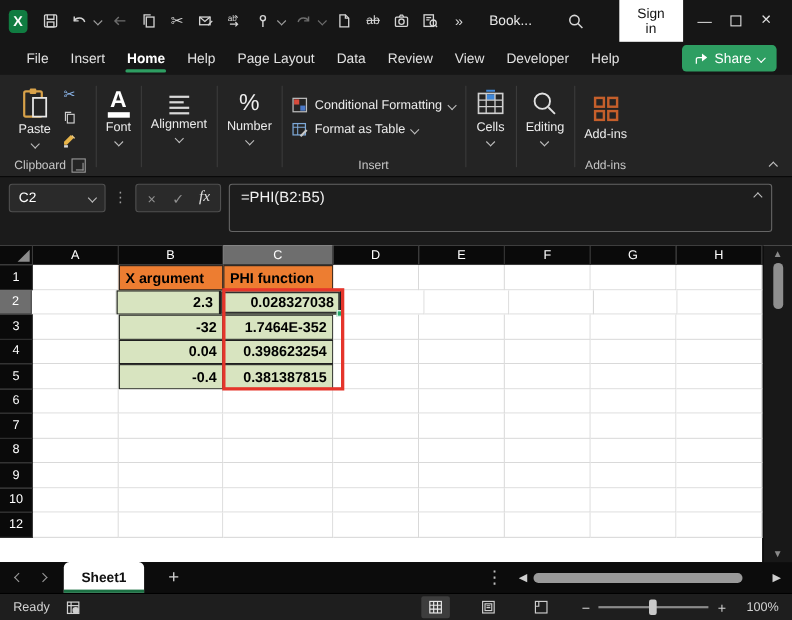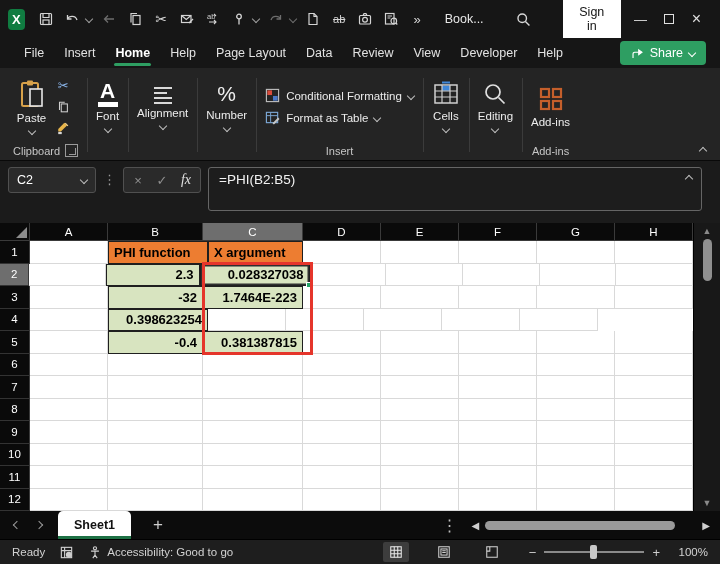--- a/index.html
+++ b/index.html
@@ -431,22 +431,22 @@
         <div class="colhead" style="width: 78px;">D</div>
         <div class="colhead" style="width: 78px;">E</div>
         <div class="colhead" style="width: 78px;">F</div>
         <div class="colhead" style="width: 78px;">G</div>
         <div class="colhead" style="width: 78px;">H</div>
       </div>
     <div>
         <div class="grow">
           <div class="rowhead">1</div>
           <div class="cell" style="width: 78px;"></div>
+          <div class="cell h" style="width: 95px;">X argument</div>
           <div class="cell h" style="width: 100px;">PHI function</div>
-          <div class="cell h" style="width: 95px;">X argument</div>
           <div class="cell" style="width: 78px;"></div>
           <div class="cell" style="width: 78px;"></div>
           <div class="cell" style="width: 78px;"></div>
           <div class="cell" style="width: 78px;"></div>
           <div class="cell" style="width: 78px;"></div>
         </div>
         <div class="grow">
           <div class="rowhead sel">2</div>
           <div class="cell" style="width: 78px;"></div>
           <div class="cell d" style="width: 95px;">2.3</div>
@@ -454,30 +454,31 @@
           <div class="cell" style="width: 78px;"></div>
           <div class="cell" style="width: 78px;"></div>
           <div class="cell" style="width: 78px;"></div>
           <div class="cell" style="width: 78px;"></div>
           <div class="cell" style="width: 78px;"></div>
         </div>
         <div class="grow">
           <div class="rowhead">3</div>
           <div class="cell" style="width: 78px;"></div>
           <div class="cell d" style="width: 95px;">-32</div>
-          <div class="cell d" style="width: 100px;">1.7464E-223</div>
+          <div class="cell d" style="width: 100px;">1.7464E-352</div>
           <div class="cell" style="width: 78px;"></div>
           <div class="cell" style="width: 78px;"></div>
           <div class="cell" style="width: 78px;"></div>
           <div class="cell" style="width: 78px;"></div>
           <div class="cell" style="width: 78px;"></div>
         </div>
         <div class="grow">
           <div class="rowhead">4</div>
           <div class="cell" style="width: 78px;"></div>
+          <div class="cell d" style="width: 95px;">0.04</div>
           <div class="cell d" style="width: 100px;">0.398623254</div>
           <div class="cell" style="width: 78px;"></div>
           <div class="cell" style="width: 78px;"></div>
           <div class="cell" style="width: 78px;"></div>
           <div class="cell" style="width: 78px;"></div>
           <div class="cell" style="width: 78px;"></div>
         </div>
         <div class="grow">
           <div class="rowhead">5</div>
           <div class="cell" style="width: 78px;"></div>
@@ -528,31 +529,20 @@
           <div class="cell" style="width: 95px;"></div>
           <div class="cell" style="width: 100px;"></div>
           <div class="cell" style="width: 78px;"></div>
           <div class="cell" style="width: 78px;"></div>
           <div class="cell" style="width: 78px;"></div>
           <div class="cell" style="width: 78px;"></div>
           <div class="cell" style="width: 78px;"></div>
         </div>
         <div class="grow">
           <div class="rowhead">10</div>
-          <div class="cell" style="width: 78px;"></div>
-          <div class="cell" style="width: 95px;"></div>
-          <div class="cell" style="width: 100px;"></div>
-          <div class="cell" style="width: 78px;"></div>
-          <div class="cell" style="width: 78px;"></div>
-          <div class="cell" style="width: 78px;"></div>
-          <div class="cell" style="width: 78px;"></div>
-          <div class="cell" style="width: 78px;"></div>
-        </div>
-        <div class="grow">
-          <div class="rowhead">11</div>
           <div class="cell" style="width: 78px;"></div>
           <div class="cell" style="width: 95px;"></div>
           <div class="cell" style="width: 100px;"></div>
           <div class="cell" style="width: 78px;"></div>
           <div class="cell" style="width: 78px;"></div>
           <div class="cell" style="width: 78px;"></div>
           <div class="cell" style="width: 78px;"></div>
           <div class="cell" style="width: 78px;"></div>
         </div>
         <div class="grow">
@@ -599,27 +589,20 @@
 
 <div class="statusbar">
   <span>Ready</span>
   <span class="sb-icon">
     <svg width="15" height="15" viewBox="0 0 16 16" fill="none" stroke="#cfcfcf" stroke-width="1.2">
         <rect x="2.5" y="2.5" width="11" height="11"></rect>
         <path d="M2.5 6h11M6 2.5v11"></path>
         <circle cx="10.5" cy="10.5" r="2.6" fill="#cfcfcf"></circle>
       </svg>
   </span>
-  <span style="display:flex;align-items:center;gap:5px">
-    <svg width="14" height="15" viewBox="0 0 16 16" fill="none" stroke="#cfcfcf" stroke-width="1.3">
-        <circle cx="8" cy="3.2" r="1.8"></circle>
-        <path d="M3.5 6.5h9M8 6.5v4.5M8 11l-2.5 3.5M8 11l2.5 3.5"></path>
-      </svg>
-    <span>Accessibility: Good to go</span>
-  </span>
   <span class="spacer"></span>
   <span class="viewbtn sel">
     <svg width="14" height="14" viewBox="0 0 16 16" fill="none" stroke="#e8e8e8" stroke-width="1.2">
         <rect x="2" y="2" width="12" height="12"></rect>
         <path d="M2 6h12M2 10h12M6 2v12M10 2v12"></path>
       </svg>
   </span>
   <span class="viewbtn" style="margin:0 8px">
     <svg width="14" height="14" viewBox="0 0 16 16" fill="none" stroke="#cfcfcf" stroke-width="1.2">
         <rect x="2" y="2" width="12" height="12"></rect>

